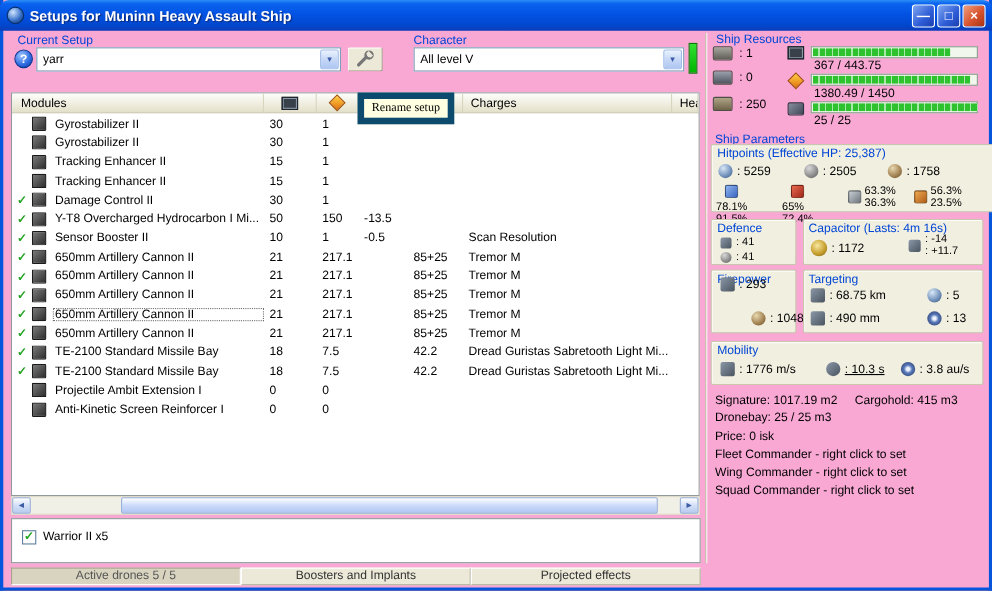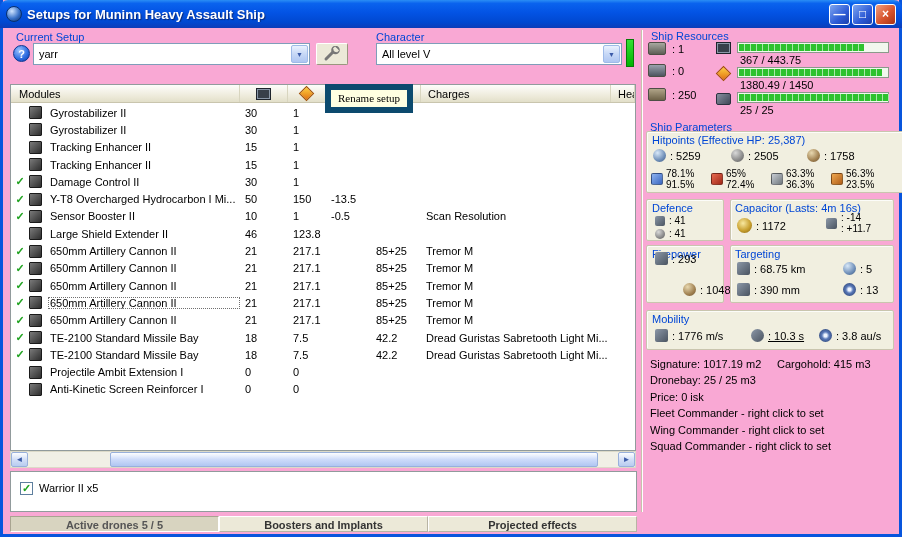--- a/index.html
+++ b/index.html
@@ -83,22 +83,22 @@
   .sb-thumb{position:absolute;left:82px;top:0;width:488px;height:15px;border:1px solid #98b0dc;
     border-radius:2px;background:linear-gradient(180deg,#fdfeff,#cddbfa 50%,#b0c6f2);}
   
   .drones-box{position:absolute;left:10px;top:471px;width:627px;height:41px;background:#fff;
     border:1px solid #919B9C;}
   .chk{position:absolute;left:9px;top:10px;width:13px;height:13px;background:#fff;border:1px solid #5e7f9e;
     color:#1ca41c;font-weight:bold;font-size:11px;line-height:11px;text-align:center;}
   .drone-label{position:absolute;left:28px;top:10px;}
   
   .tabs{position:absolute;left:10px;top:516px;width:627px;height:16px;display:flex;}
-  .tab{flex:1;display:flex;align-items:flex-end;justify-content:center;font-size:11px;color:#333;
-    background:#ECE9D8;border:1px solid;border-color:#fff #b8b4a4 #b8b4a4 #fff;font-weight:bold;}
+  .tab{flex:1;display:flex;align-items:flex-start;justify-content:center;font-size:11px;color:#333;
+    background:#ECE9D8;border:1px solid;border-color:#fff #b8b4a4 #b8b4a4 #fff;}
   .tab.active{background:#d8d4c0;border-color:#a8a490 #fff #fff #a8a490;color:#555;}
   
   .pbox{position:absolute;background:#f1efe0;border:1px solid #c9c5ae;border-radius:2px;
     box-shadow:inset 1px 1px 0 rgba(255,255,255,.8);}
   .pb-label{position:absolute;left:5px;top:2px;font-size:11px;color:#0046D5;white-space:nowrap;}
   .vg{position:absolute;display:flex;align-items:center;gap:4px;font-size:11px;white-space:nowrap;}
   .mi{width:13px;height:13px;border-radius:2px;flex:none;background:linear-gradient(135deg,#8c98a8,#4a5460);}
   .mi.round{border-radius:50%;}
   .mi.shield{background:radial-gradient(circle at 35% 30%,#d8e8f8,#6e8eb8 60%,#3a5578);}
   .mi.armor{background:radial-gradient(circle at 35% 30%,#d8d8d8,#8a8a8a 60%,#555);}
@@ -286,33 +286,20 @@
           </span>
           <span class="cell name">Sensor Booster II</span>
           <span class="cell num">10</span>
           <span class="cell num">1</span>
           <span class="cell num">-0.5</span>
           <span class="cell num"></span>
           <span class="cell charge">Scan Resolution</span>
           <span class="cell"></span>
         </div>
         <div class="mrow">
-          <span class="cell check">✓</span>
-          <span class="cell">
-            <span class="mod-icon"></span>
-          </span>
-          <span class="cell name">Large Shield Extender II</span>
-          <span class="cell num">46</span>
-          <span class="cell num">123.8</span>
-          <span class="cell num"></span>
-          <span class="cell num"></span>
-          <span class="cell charge"></span>
-          <span class="cell"></span>
-        </div>
-        <div class="mrow">
           <span class="cell check active">✓</span>
           <span class="cell">
             <span class="mod-icon"></span>
           </span>
           <span class="cell name">650mm Artillery Cannon II</span>
           <span class="cell num">21</span>
           <span class="cell num">217.1</span>
           <span class="cell num"></span>
           <span class="cell num">85+25</span>
           <span class="cell charge">Tremor M</span>
@@ -464,28 +451,28 @@
     <span class="vg" style="left:84px;top:17px;">
       <span class="mi round armor"></span>
       <span>: 2505</span>
     </span>
     <span class="vg" style="left:160px;top:17px;">
       <span class="mi round hull"></span>
       <span>: 1758</span>
     </span>
     <div>
 
-    <div class="resist" style="left: 4px; top: 36px;">
+    <div class="resist" style="left: 4px; top: 36px; flex-direction: column;">
           <span class="r-icon ic-em"></span>
           <span class="stack">
             <span>78.1%</span>
             <span>91.5%</span>
           </span>
         </div>
-        <div class="resist" style="left: 64px; top: 36px;">
+        <div class="resist" style="left: 64px; top: 36px; flex-direction: column;">
           <span class="r-icon ic-thermal"></span>
           <span class="stack">
             <span>65%</span>
             <span>72.4%</span>
           </span>
         </div>
         <div class="resist" style="left: 124px; top: 36px;">
           <span class="r-icon ic-kinetic"></span>
           <span class="stack">
             <span>63.3%</span>
@@ -546,21 +533,21 @@
     <span class="vg" style="left:6px;top:16px;">
       <span class="mi"></span>
       <span>: 68.75 km</span>
     </span>
     <span class="vg" style="left:112px;top:16px;">
       <span class="mi shield round"></span>
       <span>: 5</span>
     </span>
     <span class="vg" style="left:6px;top:37px;">
       <span class="mi"></span>
-      <span>: 390 mm</span>
+      <span>: 490 mm</span>
     </span>
     <span class="vg" style="left:112px;top:37px;">
       <span class="mi spiral"></span>
       <span>: 13</span>
     </span>
   </div>
 
   <div class="pbox" style="left:646px;top:310px;width:248px;height:40px;">
     <span class="pb-label">Mobility</span>
     <span class="vg" style="left:8px;top:18px;">

